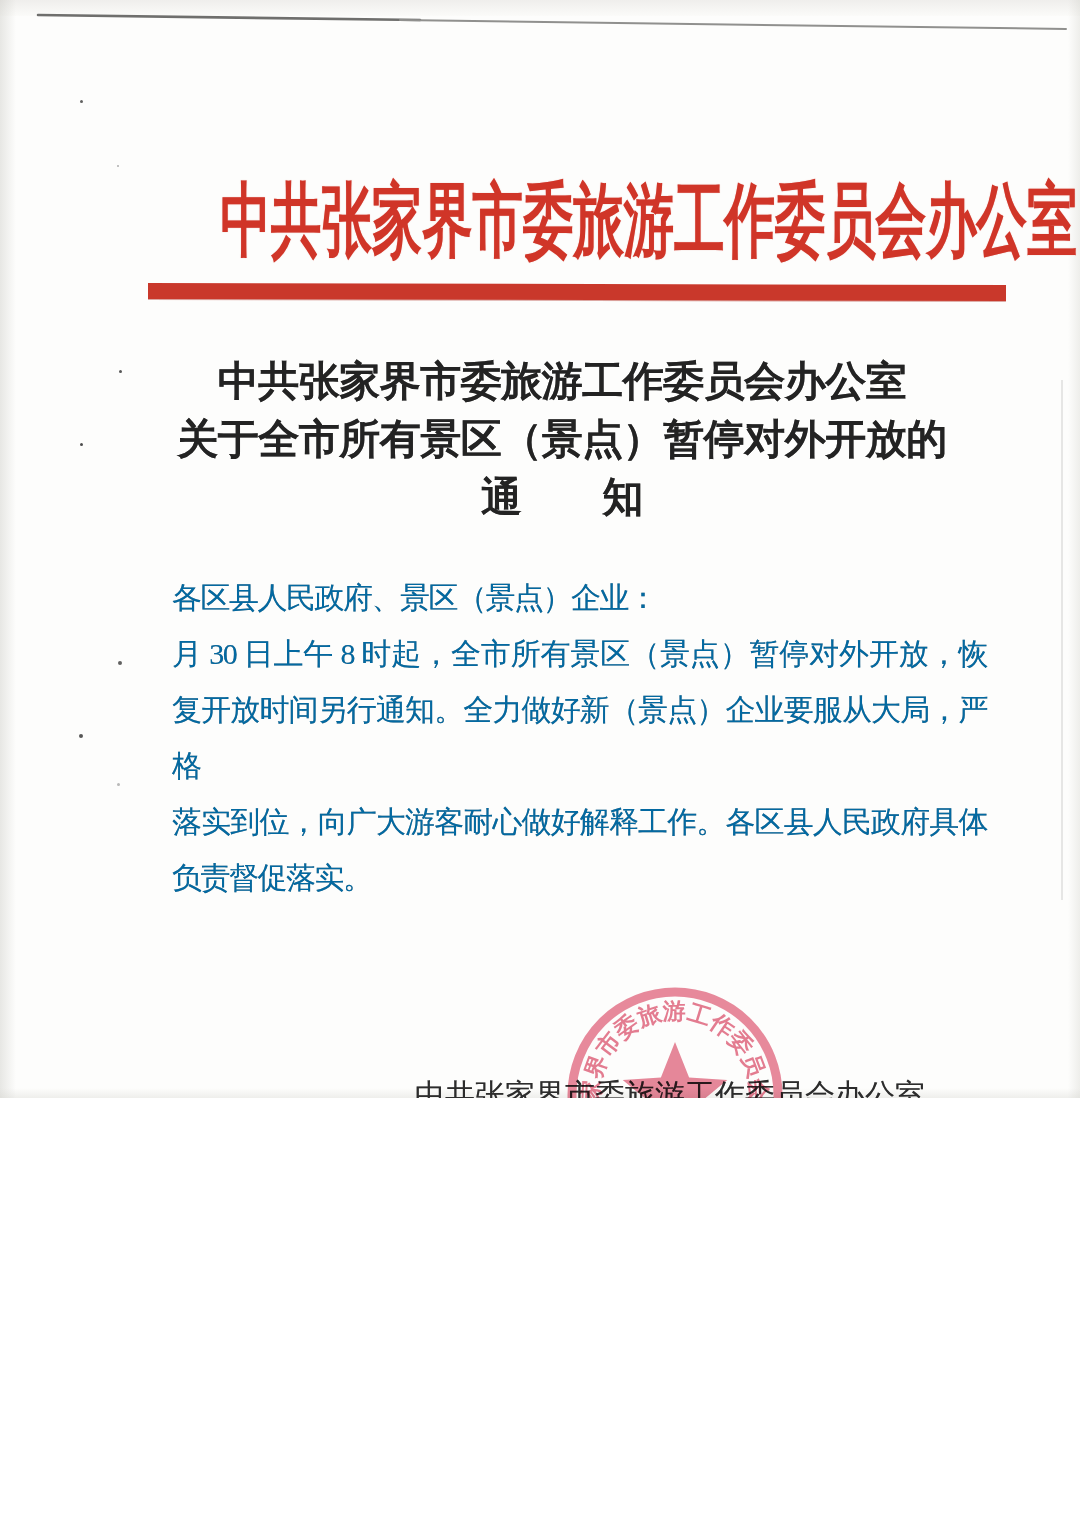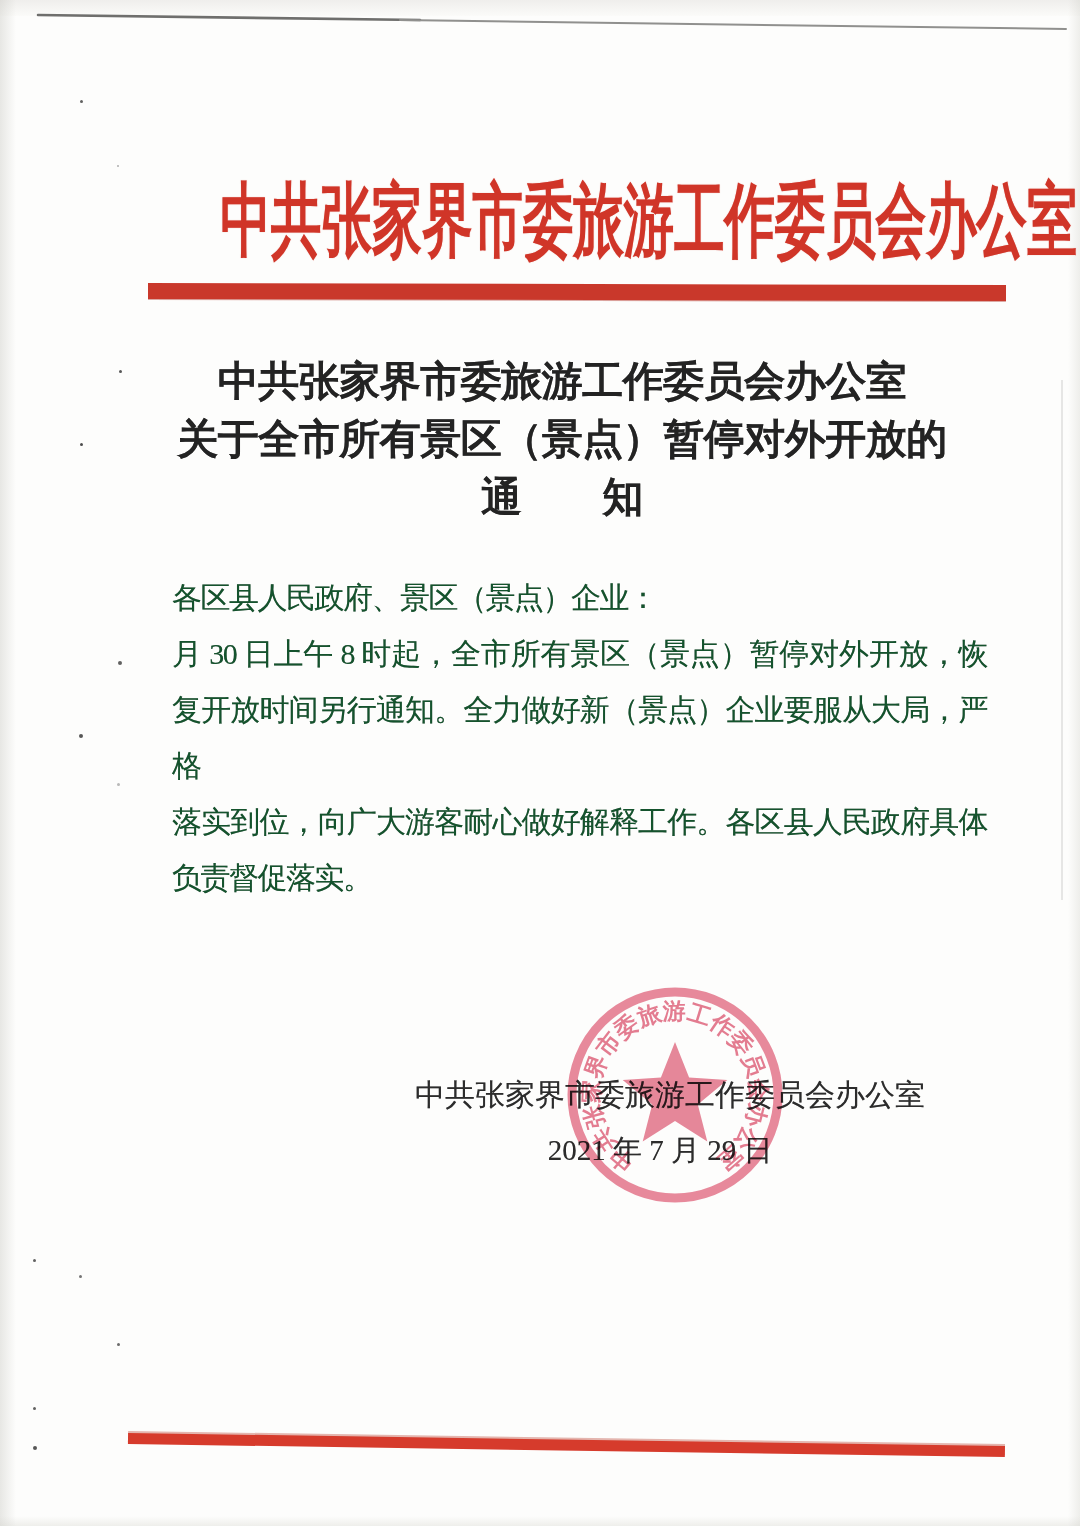--- a/index.html
+++ b/index.html
@@ -1,17 +1,17 @@
 <!DOCTYPE html>
 <html><head>
 <meta charset="utf-8">
 <style>
   html,body{margin:0;padding:0;background:#ffffff;}
   .photo{
-    position:relative;width:1080px;height:1526px;overflow:hidden;
+    position:relative;width:1080px;height:1098px;overflow:hidden;
     background:#fdfdfc;
     font-family:"Liberation Serif", serif;
   }
   
   .edge-top{position:absolute;left:0;top:0;width:1080px;height:16px;
     background:linear-gradient(#efeeec,#fbfbf9);}
   .edge-left{position:absolute;left:0;top:0;width:16px;height:1526px;
     background:linear-gradient(to right,rgba(198,198,192,.40),rgba(255,255,255,0));}
   .edge-right{position:absolute;right:0;top:0;width:12px;height:1526px;
     background:linear-gradient(to left,rgba(205,205,198,.32),rgba(255,255,255,0));}
@@ -30,21 +30,21 @@
   .red-rule{position:absolute;left:148px;top:284px;width:858px;height:16px;
     background:#c9382b;transform:rotate(0.12deg);box-shadow:0 1px 0 rgba(170,40,30,.4);}
 
   
   .title-block{position:absolute;left:22px;top:352px;width:1080px;text-align:center;
     color:#232323;font-weight:bold;font-size:41px;letter-spacing:-0.5px;line-height:58px;
     text-shadow:0 0 .6px rgba(35,35,35,.6);}
 
   
   .body-block{position:absolute;left:172px;top:570px;width:815px;
-    font-size:30px;letter-spacing:-1.5px;line-height:56px;color:#14532d;
+    font-size:30px;letter-spacing:-1.5px;line-height:56px;color:#0369a1;
     text-shadow:0 0 .6px rgba(55,55,55,.5);}
   .body-line{min-height:56px;}
   .fill{text-align:justify;text-align-last:justify;}
   .indent{text-indent:58px;}
   .para-start{margin-top:5px;}
   .closing{margin-top:-6px;}
 
   
   .signature{position:absolute;left:415px;top:1075px;width:512px;font-size:30px;
     line-height:40px;letter-spacing:0;color:#2c2c2c;white-space:nowrap;

